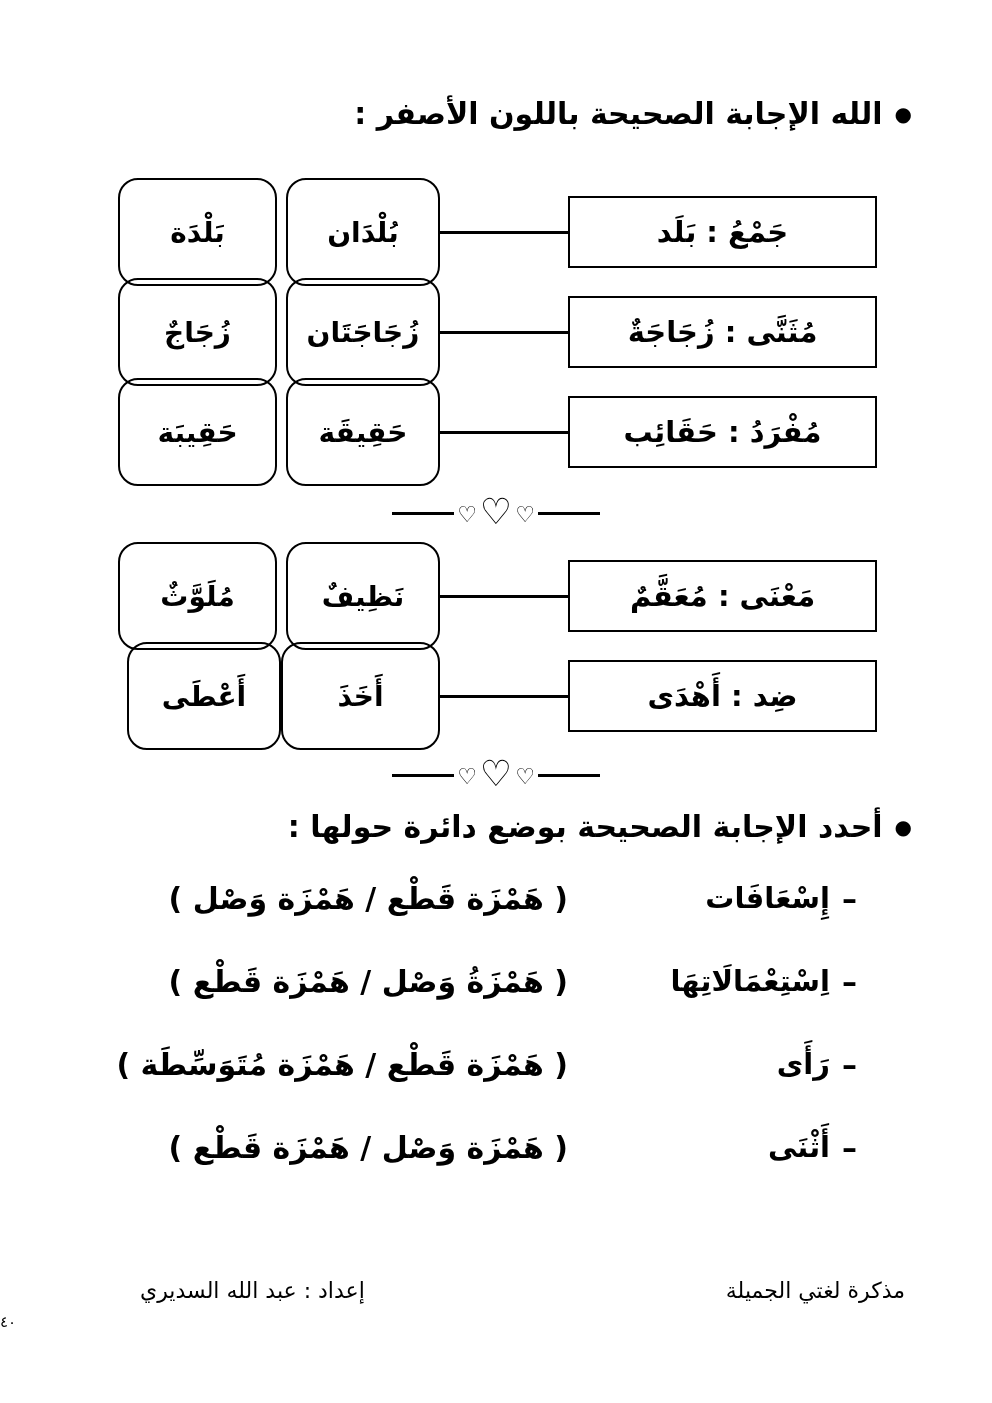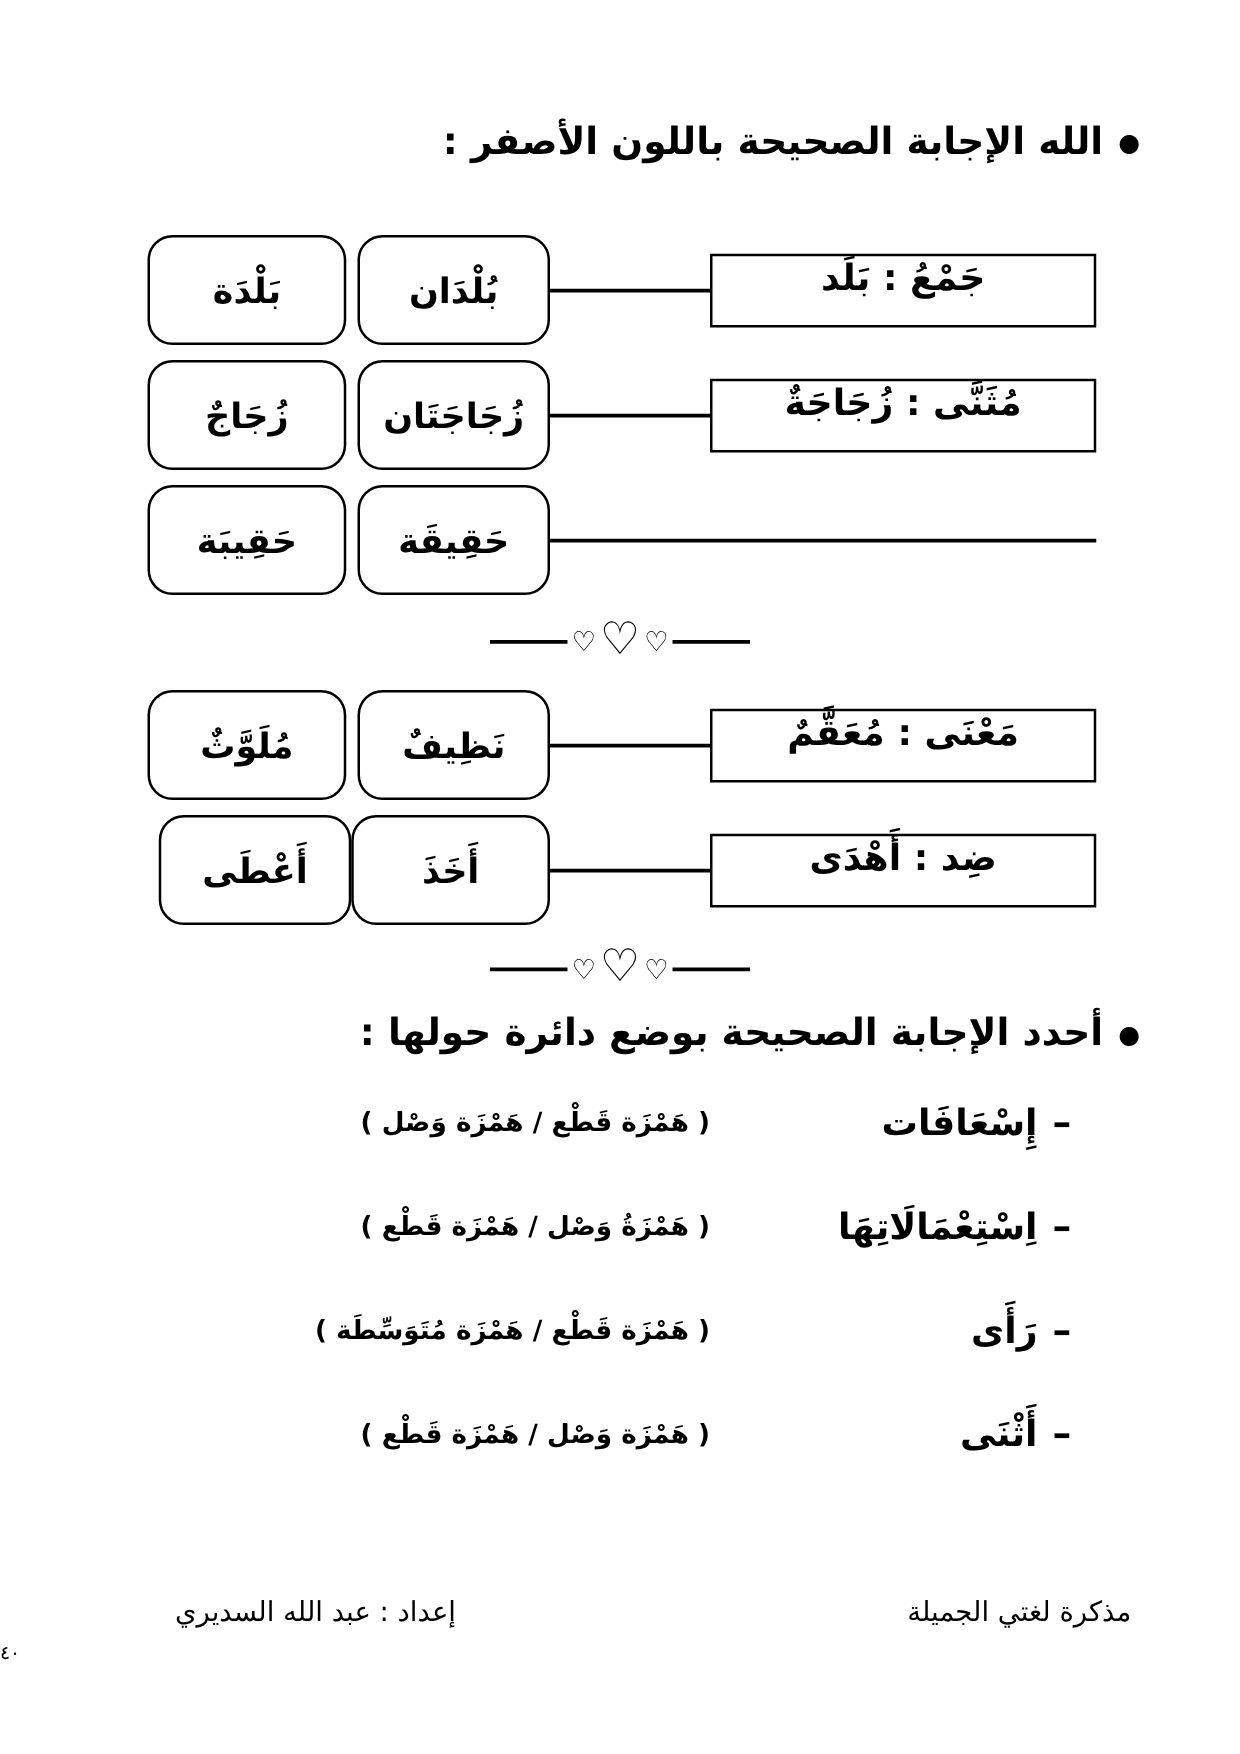--- a/index.html
+++ b/index.html
@@ -28,35 +28,36 @@
   
   .match-section-1 { margin-top: 58px; }
   .match-row {
     display: flex;
     align-items: center;
     height: 86px;
     margin: 0 115px 14px 118px;
   }
   .q-box {
     width: 309px;
-    height: 59px;
+    height: 72px;
     border: 2px solid #000;
     display: flex;
+    align-items: center;
     justify-content: center;
     font-size: 29px;
     font-weight: bold;
     white-space: nowrap;
   }
   .connector {
     flex: 1;
     height: 0;
     border-top: 3px solid #000;
   }
   .a-box {
-    height: 88px;
+    height: 108px;
     border: 2px solid #000;
     border-radius: 20px;
     display: flex;
     align-items: center;
     justify-content: center;
     font-size: 28px;
     font-weight: bold;
     white-space: nowrap;
   }
   .a-mid { width: 154px; margin-left: 9px; align-items: center; }
@@ -80,21 +81,21 @@
   .cq-line {
     display: flex;
     align-items: center;
     height: 60px;
     margin: 0 135px 23px 0;
     font-weight: bold;
     white-space: nowrap;
   }
   .cq-dash { font-size: 30px; margin-left: 12px; }
   .cq-word { font-size: 29px; width: 262px; }
-  .cq-options { flex: 1; font-size: 21px; }
+  .cq-options { flex: 1; font-size: 30px; }
   
   .footer {
     position: absolute;
     top: 1278px;
     left: 0;
     right: 0;
     font-size: 22px;
     font-weight: normal;
   }
   .footer-row {
@@ -138,20 +139,23 @@
         </div>
       <div class="connector"></div>
       <div class="a-box a-mid">
           <span>زُجَاجَتَان</span>
         </div>
       <div class="a-box a-left">
           <span>زُجَاجٌ</span>
         </div>
     </div>
     <div class="match-row">
+      <div class="q-box">
+          <span>مُفْرَدُ : حَقَائِب</span>
+        </div>
       <div class="connector"></div>
       <div class="a-box a-mid">
           <span>حَقِيقَة</span>
         </div>
       <div class="a-box a-left">
           <span>حَقِيبَة</span>
         </div>
     </div>
   </div>
 

